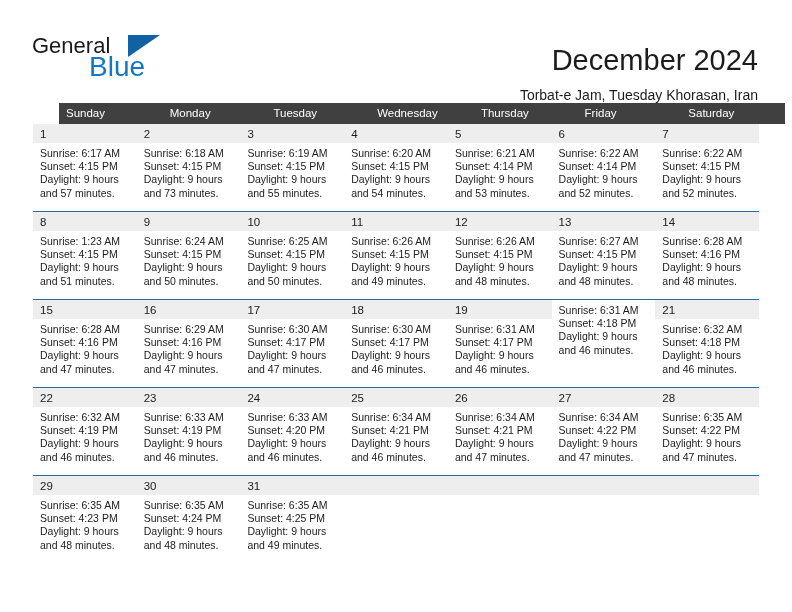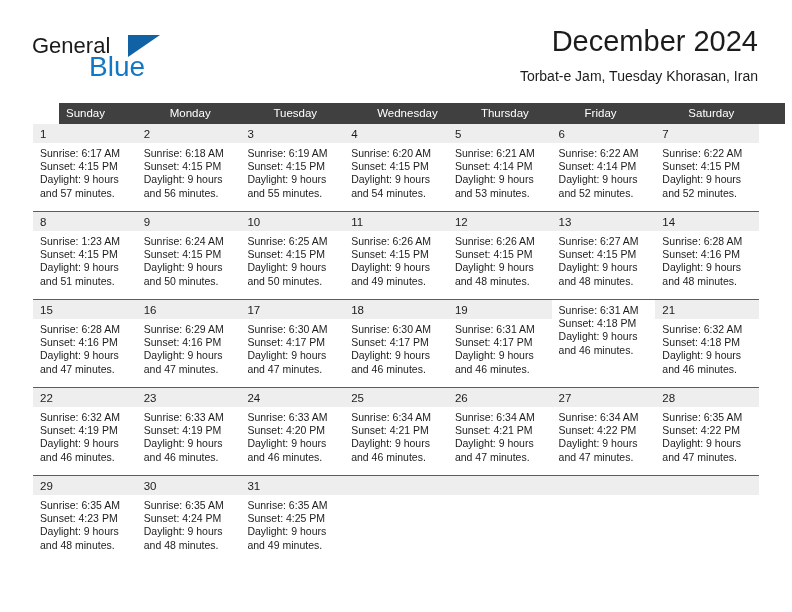--- a/index.html
+++ b/index.html
@@ -57,21 +57,21 @@
     left: 96px;
     top: 1px;
     width: 0;
     height: 0;
     border-left: 32px solid #1162a5;
     border-bottom: 22px solid transparent;
   }
   .title-block {
     position: absolute;
     right: 34px;
-    top: 24px;
+    top: 43px;
     text-align: right;
   }
   .cal-title {
     font-size: 29px;
     color: #1c1c1c;
     line-height: 34px;
     white-space: nowrap;
     font-weight: normal;
     margin: 0;
   }
@@ -187,21 +187,21 @@
           <div class="day-line">Daylight: 9 hours</div>
           <div class="day-line">and 57 minutes.</div>
         </div>
       </div>
       <div class="day-cell">
         <div class="day-num-band"><span class="day-num">2</span></div>
         <div class="day-body">
           <div class="day-line">Sunrise: 6:18 AM</div>
           <div class="day-line">Sunset: 4:15 PM</div>
           <div class="day-line">Daylight: 9 hours</div>
-          <div class="day-line">and 56 minutes.</div>
+          <div class="day-line">and 73 minutes.</div>
         </div>
       </div>
       <div class="day-cell">
         <div class="day-num-band"><span class="day-num">3</span></div>
         <div class="day-body">
           <div class="day-line">Sunrise: 6:19 AM</div>
           <div class="day-line">Sunset: 4:15 PM</div>
           <div class="day-line">Daylight: 9 hours</div>
           <div class="day-line">and 55 minutes.</div>
         </div>

